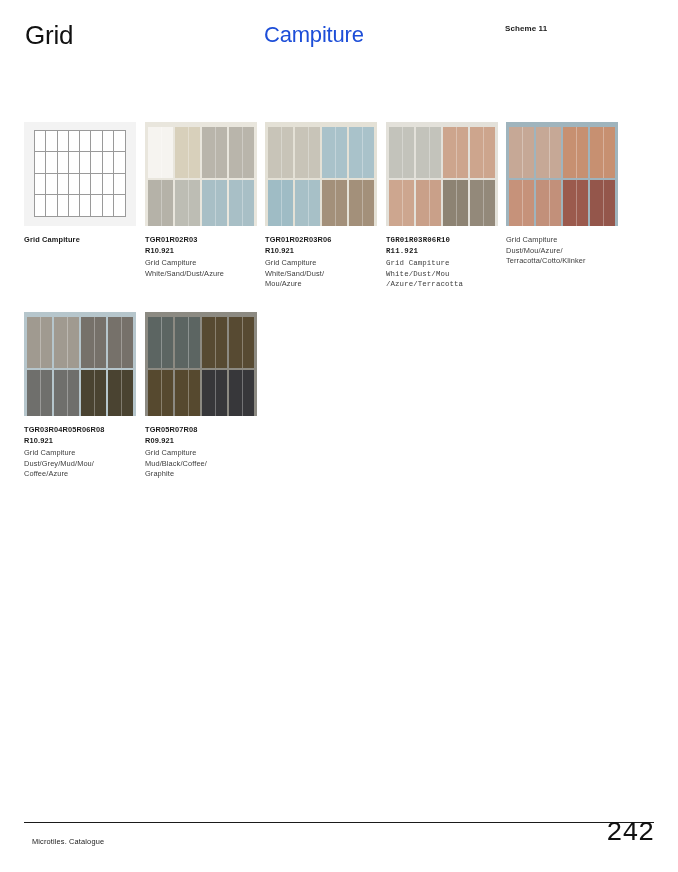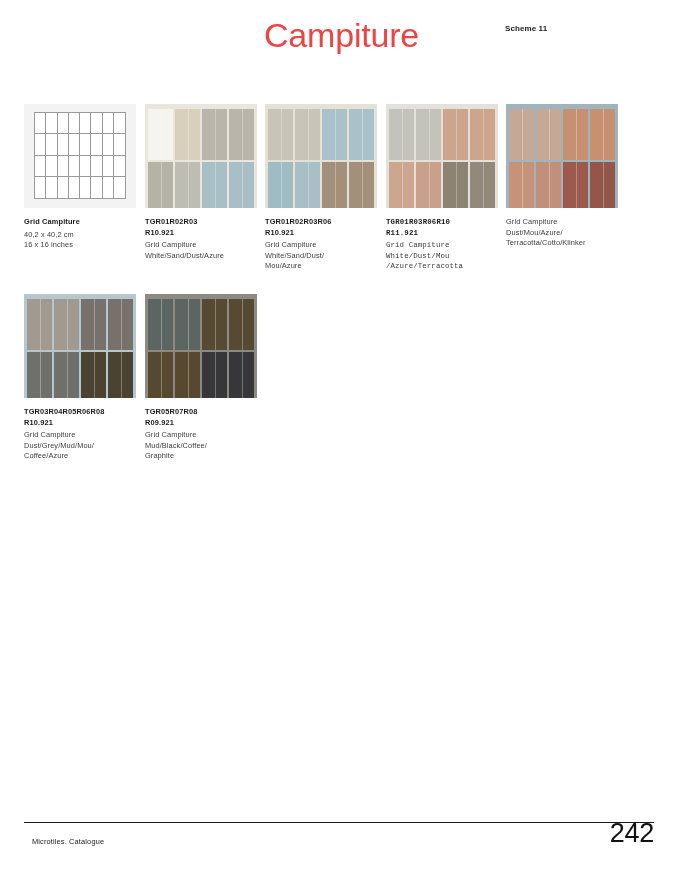--- a/index.html
+++ b/index.html
@@ -31,39 +31,39 @@
     font-size: 26px;
     line-height: 30px;
     font-weight: 400;
     letter-spacing: -0.2px;
     color: #111;
   }
   .title-main .l2 { display: block; }
   .title-sub {
     position: absolute;
     left: 264px; top: 20px;
-    font-size: 34px;
+    font-size: 22px;
     line-height: 30px;
     font-weight: 400;
     letter-spacing: -0.2px;
-    color: #ef4444;
+    color: #1d4ed8;
   }
   .scheme-label {
     position: absolute;
     left: 505px; top: 24px;
     font-size: 8px;
     font-weight: 700;
     letter-spacing: 0.1px;
     color: #1a1a1a;
   }
 
   
   .cards {
     position: absolute;
-    left: 0; top: 104px;
+    left: 0; top: 122px;
     width: 655px;
   }
   .card-row {
     position: relative;
     height: 190px;
   }
   .card {
     position: absolute;
     width: 112px;
   }
@@ -175,27 +175,29 @@
   }
   .footer-page {
     position: absolute;
     right: 24px;
     top: 818px;
     font-size: 27px;
     line-height: 30px;
     font-weight: 400;
     letter-spacing: -0.3px;
     color: #111;
+    font-family: Liberation Mono, monospace;
   }
 </style>
 </head>
 <body>
 
 <div class="header">
   <div class="title-main">
+    <span class="l2">Grid</span>
   </div>
   <div class="title-sub">Campiture</div>
   <div class="scheme-label">Scheme 11</div>
 </div>
 
 <div class="cards">
   <div class="card-row" id="row-0">
       <div class="card c0">
         <div class="grid-art">
           <div class="inner">
@@ -228,22 +230,20 @@
             <div class="cell last-row"></div>
             <div class="cell last-row"></div>
             <div class="cell last-row"></div>
             <div class="cell last-row"></div>
             <div class="cell last-row"></div>
             <div class="cell last-col last-row"></div>
           </div>
         </div>
         <div class="caption">
           <div class="cap-code">Grid Campiture</div>
-          <div class="cap-desc">40,2 x 40,2 cm
-16 x 16 inches</div>
         </div>
       </div>
       <div class="card c1">
         <div class="swatch">
           <div class="ground" style="background: rgb(233, 230, 221);"></div>
           <div class="tiles">
             <div class="tcell" style="background: rgb(246, 244, 240);"></div>
             <div class="tcell" style="background: rgb(216, 208, 187);"></div>
             <div class="tcell" style="background: rgb(185, 181, 171);"></div>
             <div class="tcell" style="background: rgb(185, 181, 171);"></div>

